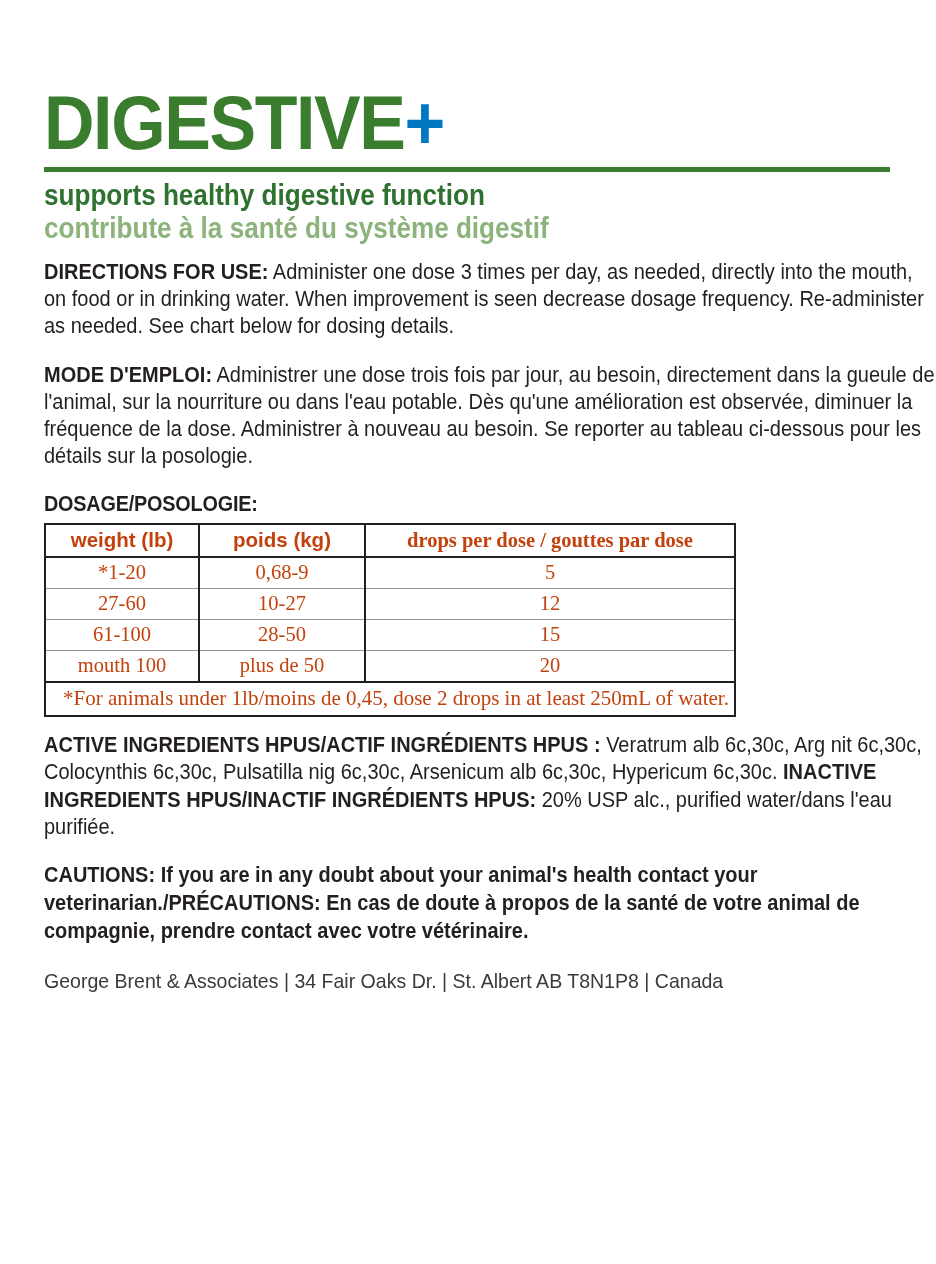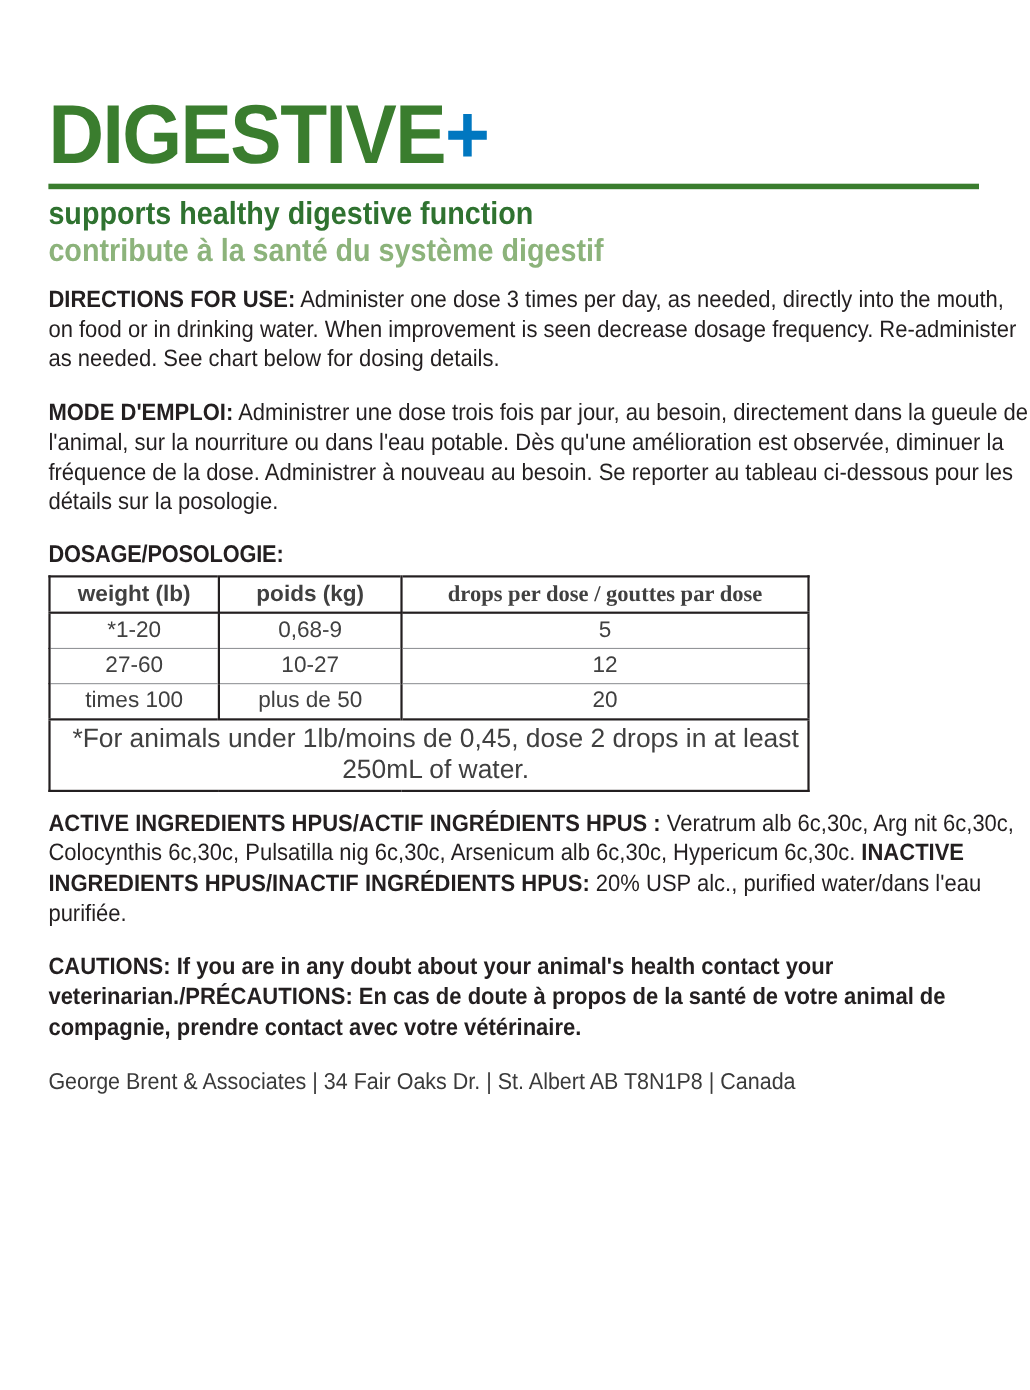--- a/index.html
+++ b/index.html
@@ -97,40 +97,41 @@
     width: 690px;
     border-collapse: collapse;
     border: 2.5px solid #231f20;
     table-layout: fixed;
   }
   .dosage-table th,
   .dosage-table td {
     text-align: center;
     font-size: 20.5px;
     padding: 3px 2px 4px 2px;
-    color: #404040;
+    color: #c2410c;
     border-radius: 16px;
   }
   .dosage-table th {
     font-weight: bold;
     border-bottom: 2.5px solid #231f20;
     border-right: 2px solid #231f20;
   }
   .dosage-table th:last-child { border-right: none; font-family: Liberation Serif, serif; }
   .dosage-table tbody td {
     font-weight: normal;
     border-top: 1.5px solid #939598;
     border-right: 2px solid #231f20;
+    font-family: Liberation Serif, serif;
   }
   .dosage-table tbody tr:first-child td { border-top: none; }
   .dosage-table tbody td:last-child { border-right: none; }
   .dosage-table .footnote-row td {
     border-top: 2.5px solid #231f20;
     border-right: none;
-    font-size: 24px;
+    font-size: 21px;
     padding: 3px 4px 4px 16px;
   }
   .col-lb { width: 154px; }
   .col-kg { width: 166px; }
   .col-drops { width: 370px; }
 
   
   .ingredients-block {
     margin-top: 15px;
     font-size: 21.5px;
@@ -194,21 +195,26 @@
         <td>*1-20</td>
         <td>0,68-9</td>
         <td>5</td>
       </tr>
       <tr>
         <td>27-60</td>
         <td>10-27</td>
         <td>12</td>
       </tr>
       <tr>
-        <td>times 100</td>
+        <td>61-100</td>
+        <td>28-50</td>
+        <td>15</td>
+      </tr>
+      <tr>
+        <td>mouth 100</td>
         <td>plus de 50</td>
         <td>20</td>
       </tr>
       <tr class="footnote-row">
         <td colspan="3">*For animals under 1lb/moins de 0,45, dose 2 drops in at least 250mL of water.</td>
       </tr>
     </tbody>
   </table>
 
   <p class="ingredients-block"><b>ACTIVE INGREDIENTS HPUS/ACTIF INGRÉDIENTS HPUS :</b><span> Veratrum alb 6c,30c, Arg nit 6c,30c, Colocynthis 6c,30c, Pulsatilla nig 6c,30c, Arsenicum alb 6c,30c, Hypericum 6c,30c. </span><b>INACTIVE INGREDIENTS HPUS/INACTIF INGRÉDIENTS HPUS:</b><span> 20% USP alc., purified water/dans l'eau purifiée.</span></p>

